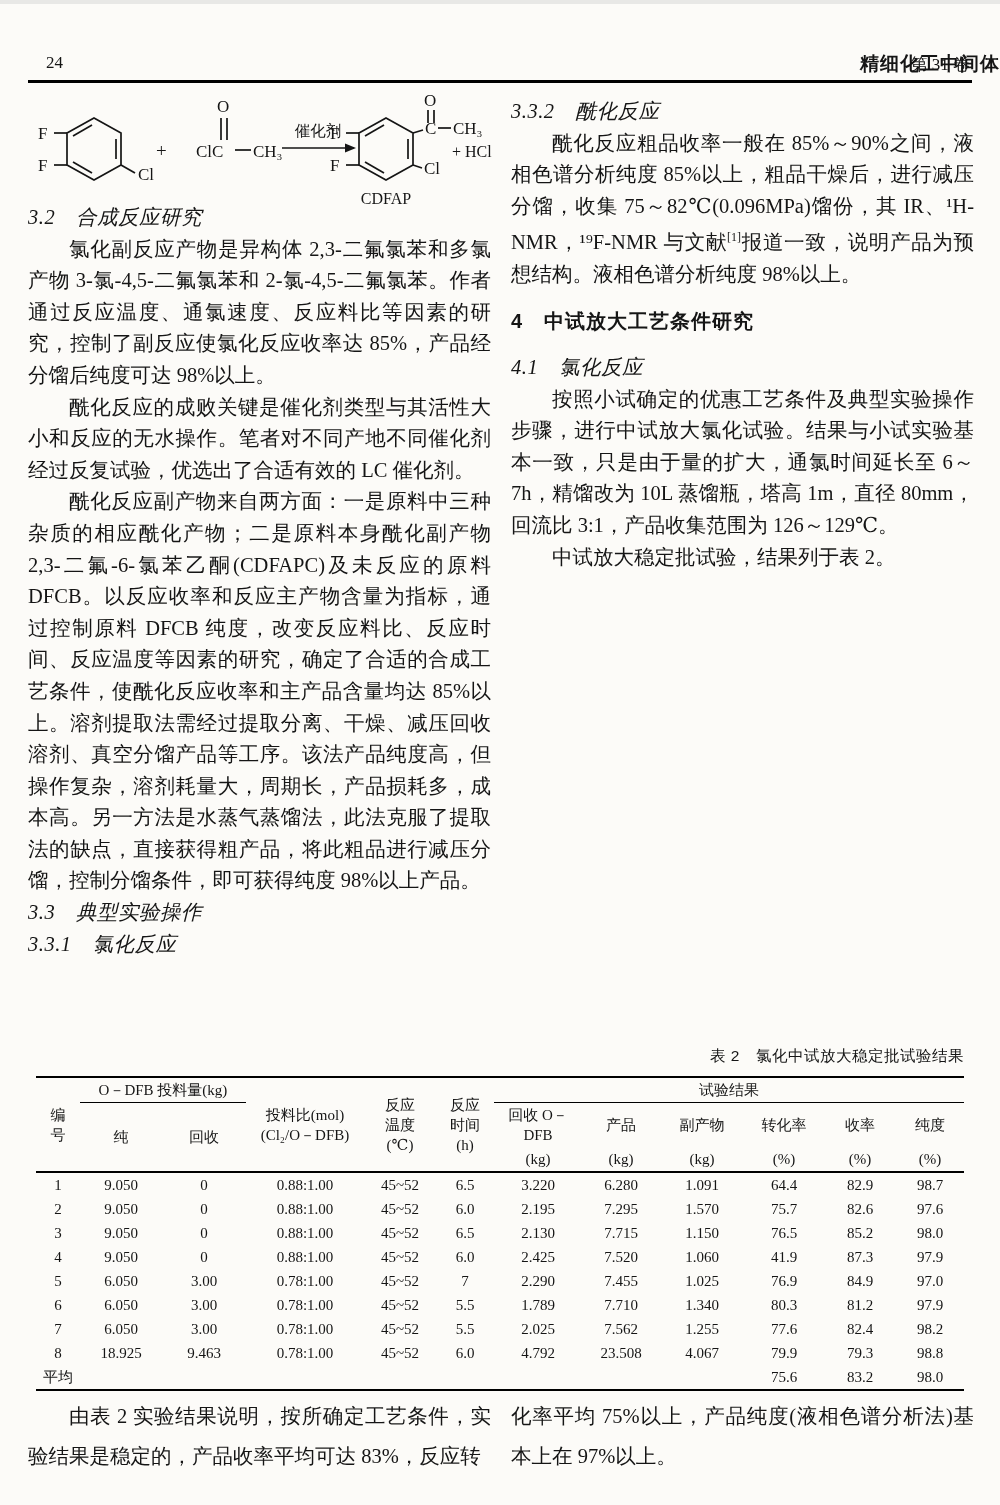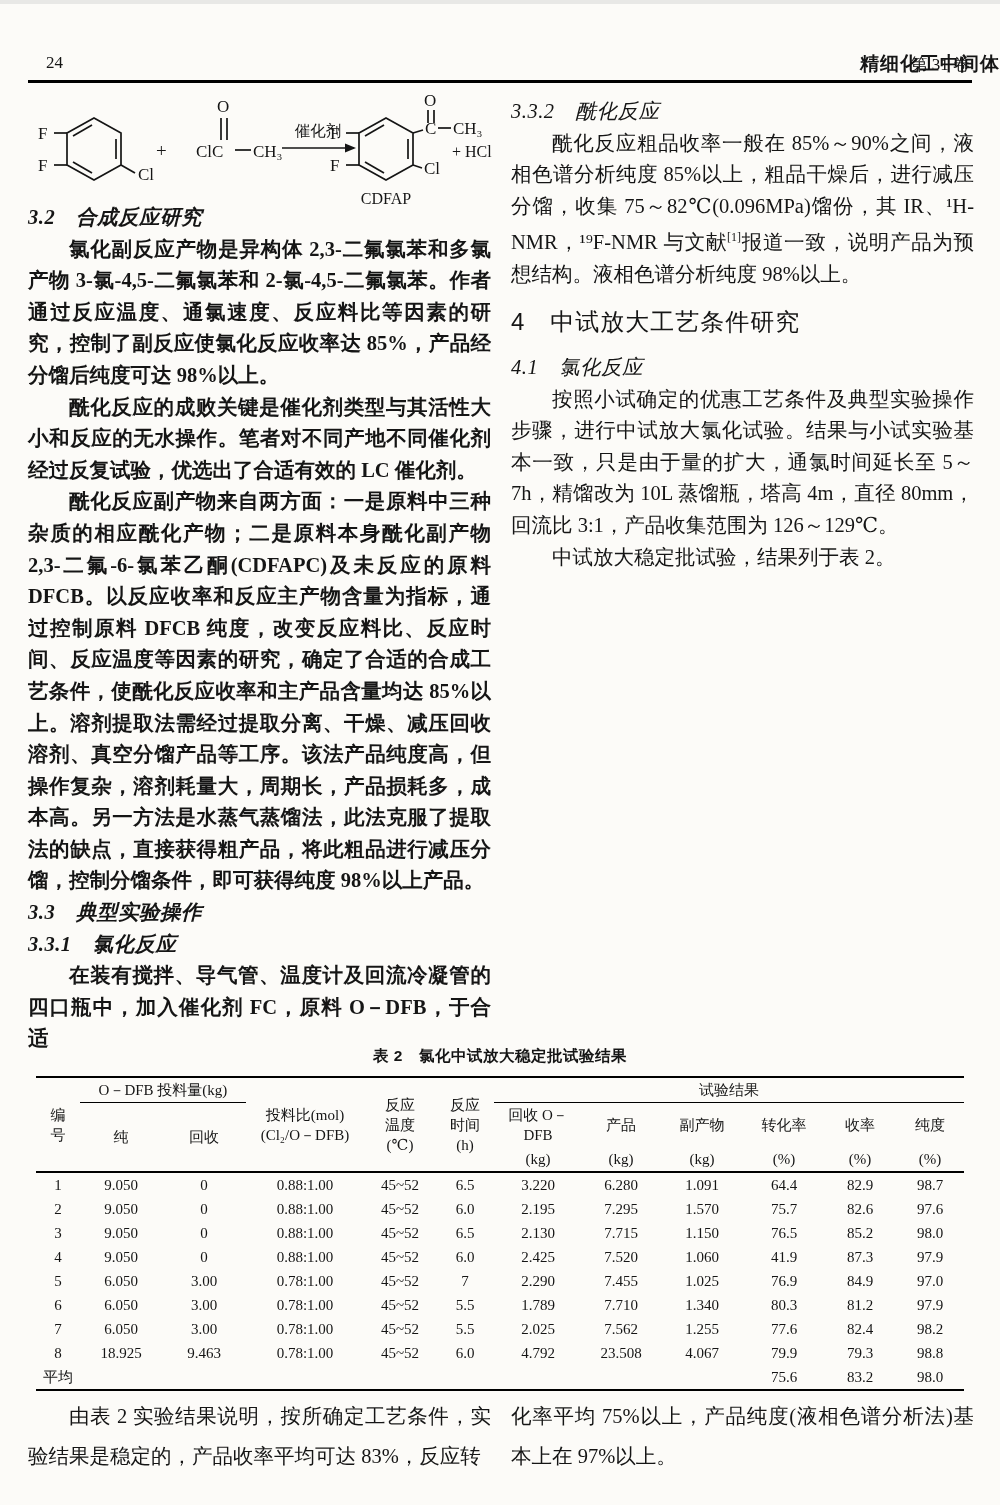--- a/index.html
+++ b/index.html
@@ -17,35 +17,35 @@
   .hdr-vol    { position:absolute; right:30px; top:49px; font-size:17px; }
   .hdr-rule   { position:absolute; left:28px; right:28px; top:76px; height:3px;
                 background:#000; }
   
   .scheme { position:absolute; left:24px; top:90px; width:474px; height:118px; }
   .scheme svg { display:block; }
   .scheme text { fill:#151515; font-family:"Liberation Serif","DejaVu Serif",serif; }
   
   .col { position:absolute; width:463px; font-size:20.5px; line-height:31.6px;
          text-align:justify; }
-  #col-left  { left:28px;  top:198px;font-weight:bold; }
+  #col-left  { left:28px;  top:198px; }
   #col-right { left:511px; top:92px;  }
   .para        { text-indent:2em; }
   .para-cont   { text-indent:0; }
   .h-kai  { font-style:italic; letter-spacing:.5px; }
-  .h-bold { font-weight:normal; font-style:normal;
+  .h-bold { font-weight:bold; font-style:normal;
             font-family:"Liberation Sans","DejaVu Sans",sans-serif;
-            font-size:24px; margin:16px 0 14px; letter-spacing:1px; }
+            font-size:20px; margin:16px 0 14px; letter-spacing:1px; }
   sup { font-size:12px; }
   .stack { display:inline-block; vertical-align:-7px; line-height:11px;
            font-size:12.5px; text-align:left; }
   .stack span { display:block; }
   
   .tblwrap { position:absolute; left:36px; top:1042px; width:928px; }
-  .tbl-caption { text-align:center; font-weight:bold; font-size:15.5px;
+  .tbl-caption { text-align:right; font-weight:normal; font-size:15.5px;
                  font-family:"Liberation Sans","DejaVu Sans",sans-serif;
                  letter-spacing:.5px; margin-bottom:9px; }
   table.tbl { width:100%; border-collapse:collapse; font-size:15px;
               border-top:2.5px solid #000; border-bottom:2.5px solid #000; }
   table.tbl thead { border-bottom:2px solid #000; }
   table.tbl th { font-weight:normal; text-align:center; white-space:pre-line;
                  vertical-align:middle; padding:2px 0; line-height:20px; }
   table.tbl th.grp { border-bottom:1.2px solid #000; }
   table.tbl td { text-align:center; height:24px; line-height:24px; }
   
@@ -115,29 +115,28 @@
     </svg>
   </div>
 
   <div id="col-left" class="col">
     <div class="h-kai">3.2　合成反应研究</div>
     <p class="para">氯化副反应产物是异构体 2,3-二氟氯苯和多氯产物 3-氯-4,5-二氟氯苯和 2-氯-4,5-二氟氯苯。作者通过反应温度、通氯速度、反应料比等因素的研究，控制了副反应使氯化反应收率达 85%，产品经分馏后纯度可达 98%以上。</p>
     <p class="para">酰化反应的成败关键是催化剂类型与其活性大小和反应的无水操作。笔者对不同产地不同催化剂经过反复试验，优选出了合适有效的 LC 催化剂。</p>
     <p class="para">酰化反应副产物来自两方面：一是原料中三种杂质的相应酰化产物；二是原料本身酰化副产物 2,3-二氟-6-氯苯乙酮(CDFAPC)及未反应的原料 DFCB。以反应收率和反应主产物含量为指标，通过控制原料 DFCB 纯度，改变反应料比、反应时间、反应温度等因素的研究，确定了合适的合成工艺条件，使酰化反应收率和主产品含量均达 85%以上。溶剂提取法需经过提取分离、干燥、减压回收溶剂、真空分馏产品等工序。该法产品纯度高，但操作复杂，溶剂耗量大，周期长，产品损耗多，成本高。另一方法是水蒸气蒸馏法，此法克服了提取法的缺点，直接获得粗产品，将此粗品进行减压分馏，控制分馏条件，即可获得纯度 98%以上产品。</p>
     <div class="h-kai">3.3　典型实验操作</div>
     <div class="h-kai">3.3.1　氯化反应</div>
-    <p class="para">在装有搅拌、导气管、温度计及回流冷凝管的四口瓶中，加入催化剂 FC，原料 O－DFB，于合适</p>
   </div>
 
   <div id="col-right" class="col">
     <div class="h-kai">3.3.2　酰化反应</div>
     <p class="para"><span>酰化反应粗品收率一般在 85%～90%之间，液相色谱分析纯度 85%以上，粗品干燥后，进行减压分馏，收集 75～82℃(0.096MPa)馏份，其 IR、¹H-NMR，¹⁹F-NMR 与文献</span><sup>[1]</sup><span>报道一致，说明产品为预想结构。液相色谱分析纯度 98%以上。</span></p>
     <div class="h-bold">4　中试放大工艺条件研究</div>
     <div class="h-kai">4.1　氯化反应</div>
-    <p class="para">按照小试确定的优惠工艺条件及典型实验操作步骤，进行中试放大氯化试验。结果与小试实验基本一致，只是由于量的扩大，通氯时间延长至 5～7h，精馏改为 10L 蒸馏瓶，塔高 4m，直径 80mm，回流比 3:1，产品收集范围为 126～129℃。</p>
+    <p class="para">按照小试确定的优惠工艺条件及典型实验操作步骤，进行中试放大氯化试验。结果与小试实验基本一致，只是由于量的扩大，通氯时间延长至 6～7h，精馏改为 10L 蒸馏瓶，塔高 1m，直径 80mm，回流比 3:1，产品收集范围为 126～129℃。</p>
     <p class="para">中试放大稳定批试验，结果列于表 2。</p>
   </div>
 
   <div class="tblwrap">
     <div class="tbl-caption">表 2　氯化中试放大稳定批试验结果</div>
     <table class="tbl">
       <colgroup>
         <col style="width:44px">
           <col style="width:82px">
           <col style="width:84px">

